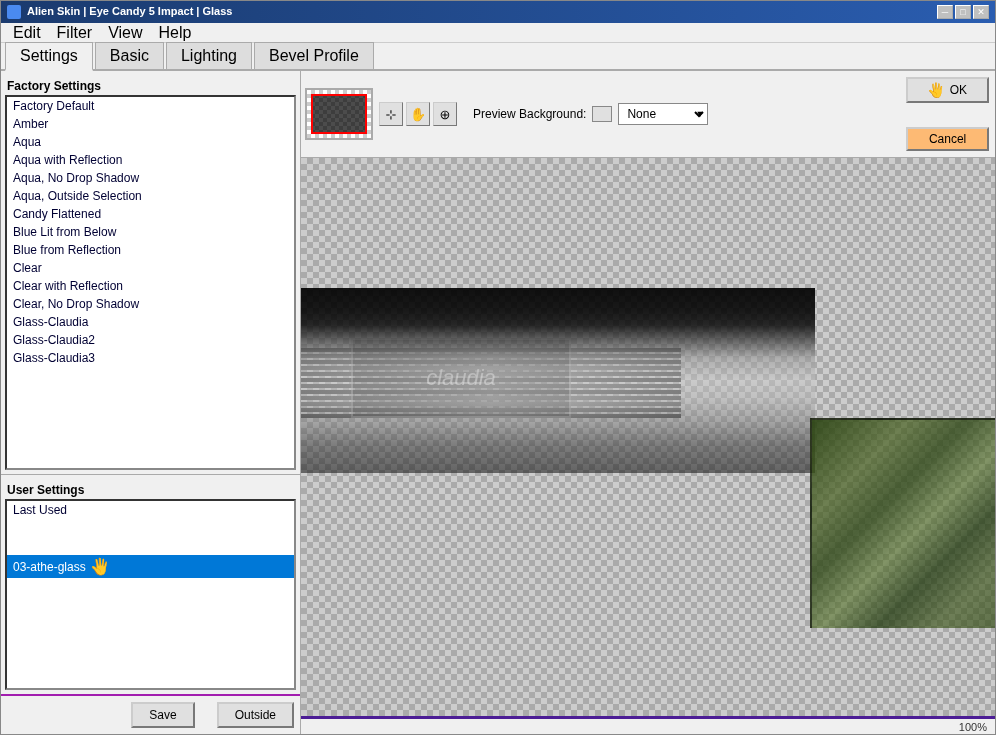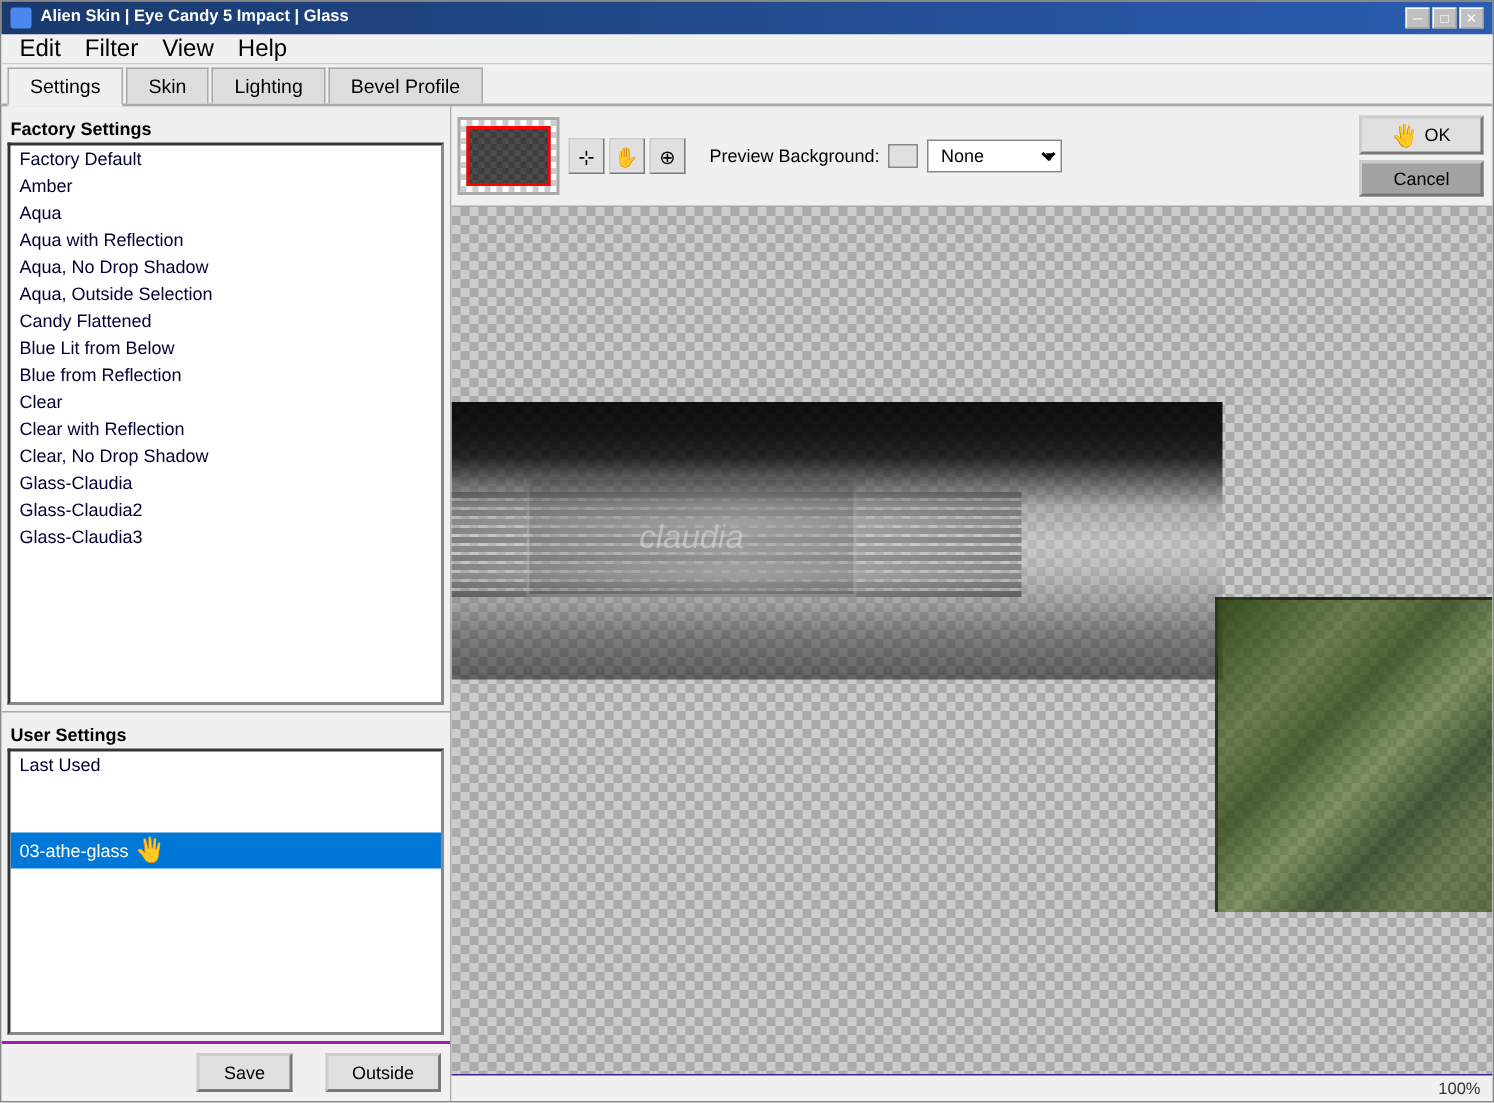--- a/index.html
+++ b/index.html
@@ -95,21 +95,21 @@
       border-bottom: 2px solid #aaa;
       flex-shrink: 0;
     }
 
     .tab {
       padding: 4px 14px;
       border: 1px solid #aaa;
       border-bottom: none;
       background: #ddd;
       cursor: pointer;
-      font-size: 13px;
+      font-size: 16px;
       margin-right: 2px;
     }
 
     .tab.active {
       background: #f0f0f0;
       border-bottom: 2px solid #f0f0f0;
       margin-bottom: -2px;
       z-index: 1;
     }
 
@@ -312,21 +312,21 @@
     .h-line {
       height: 4px;
       background: linear-gradient(90deg, rgba(80,80,80,0.8) 0%, rgba(150,150,150,0.6) 50%, rgba(80,80,80,0.4) 100%);
       margin-bottom: 2px;
     }
 
     
     .status-bar {
       height: 18px;
       background: #f0f0f0;
-      border-top: 1px solid #4c1d95;
+      border-top: 3px solid #4c1d95;
       display: flex;
       align-items: center;
       justify-content: flex-end;
       padding: 0 8px;
       font-size: 11px;
       color: #333;
       flex-shrink: 0;
     }
 
     .right-panel-wrapper {
@@ -353,23 +353,24 @@
       cursor: pointer;
       font-size: 12px;
       display: flex;
       align-items: center;
       gap: 4px;
     }
 
     .cancel-btn {
       padding: 3px 12px;
       border: 2px outset #ccc;
-      background: #a3a3a3;
-      cursor: pointer;
-      font-size: 12px;
+      background: #fdba74;
+      cursor: pointer;
+      font-size: 12px;
+      margin-top: 20px;
     }
 
     
     .list-container::-webkit-scrollbar,
     .user-list-container::-webkit-scrollbar {
       width: 14px;
     }
     .list-container::-webkit-scrollbar-track,
     .user-list-container::-webkit-scrollbar-track {
       background: #f0f0f0;
@@ -409,21 +410,21 @@
     <div class="menu-item" style="position:relative;">Filter</div>
     <div class="menu-item">View</div>
     <div class="menu-item">Help</div>
   </div>
 
   <div class="tab-bar">
     <div class="tab active">
       <span>Settings</span>
     </div>
     <div class="tab">
-      <span>Skin</span>
+      <span>Basic</span>
     </div>
     <div class="tab">
       <span>Lighting</span>
     </div>
     <div class="tab">
       <span>Bevel Profile</span>
     </div>
   </div>
 
   <div class="main-content">

